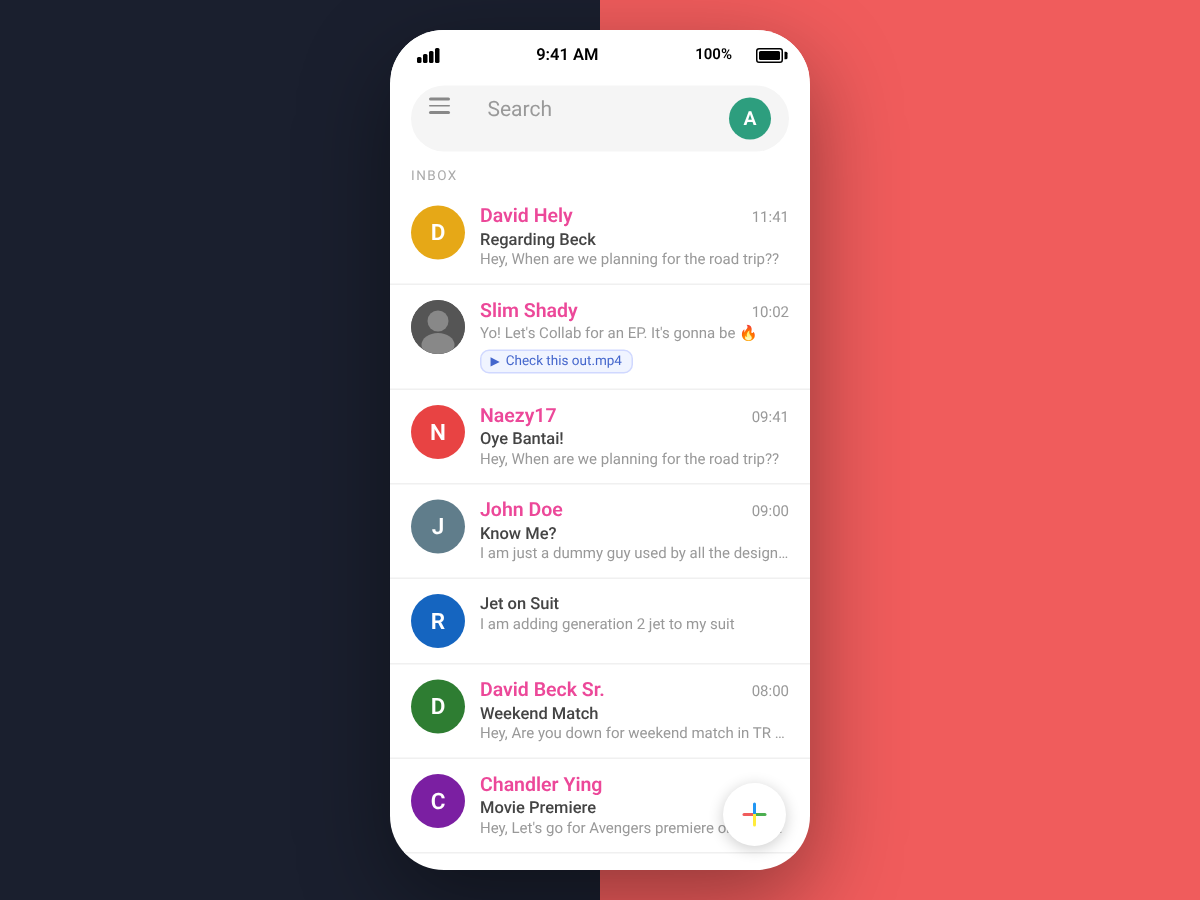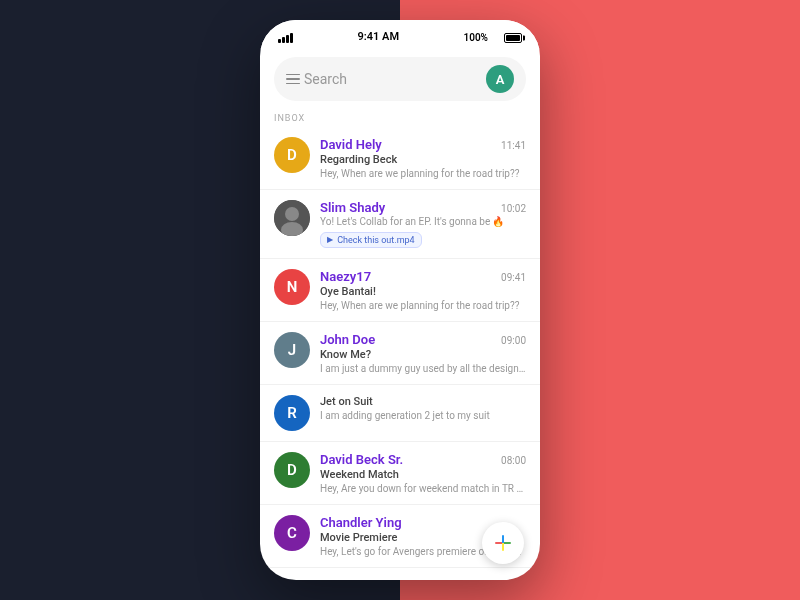--- a/index.html
+++ b/index.html
@@ -34,21 +34,21 @@
       background: #ffffff;
       border-radius: 36px;
       box-shadow: 0 20px 60px rgba(0,0,0,0.4);
       overflow: hidden;
       z-index: 10;
     }
 
     .status-bar {
       display: flex;
       justify-content: space-between;
-      align-items: flex-end;
+      align-items: center;
       padding: 10px 18px 6px 18px;
       background: #fff;
       font-size: 10px;
       font-weight: 600;
     }
     .status-signal {
       display: flex;
       gap: 1px;
       align-items: flex-end;
     }
@@ -93,25 +93,25 @@
       position: absolute;
       left: 1px; top: 1px; bottom: 1px;
       width: calc(100% - 2px);
       background: #000;
       border-radius: 1px;
     }
 
     .search-bar {
       margin: 8px 14px 6px 14px;
       display: flex;
-      align-items: center;
+      align-items: flex-start;
       background: #f5f5f5;
       border-radius: 24px;
       padding: 8px 12px;
-      gap: 4px;
+      gap: 25px;
     }
     .hamburger-icon {
       display: flex;
       flex-direction: column;
       gap: 3px;
       cursor: pointer;
     }
     .hamburger-line {
       width: 14px;
       height: 1.5px;
@@ -178,21 +178,21 @@
     }
     .msg-header {
       display: flex;
       justify-content: space-between;
       align-items: baseline;
       margin-bottom: 1px;
     }
     .msg-name {
       font-size: 13px;
       font-weight: 600;
-      color: #6d28d9;
+      color: #ec4899;
     }
     .msg-time {
       font-size: 10px;
       color: #999;
       flex-shrink: 0;
     }
     .msg-subject {
       font-size: 11px;
       font-weight: 500;
       color: #444;

